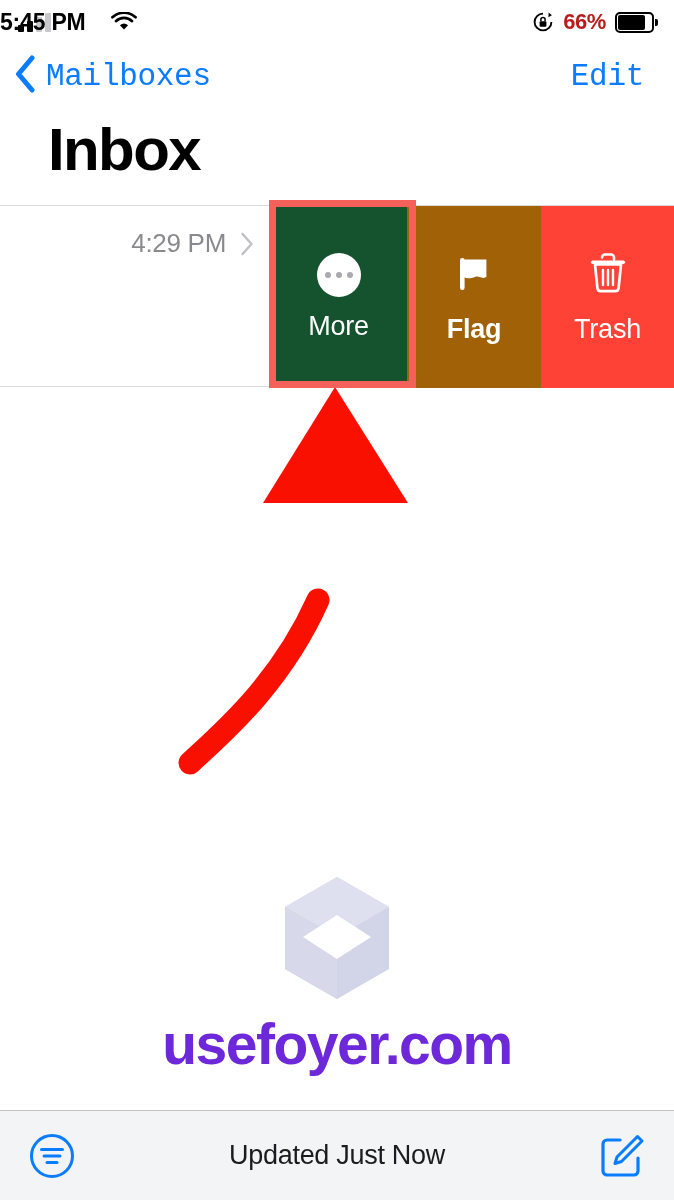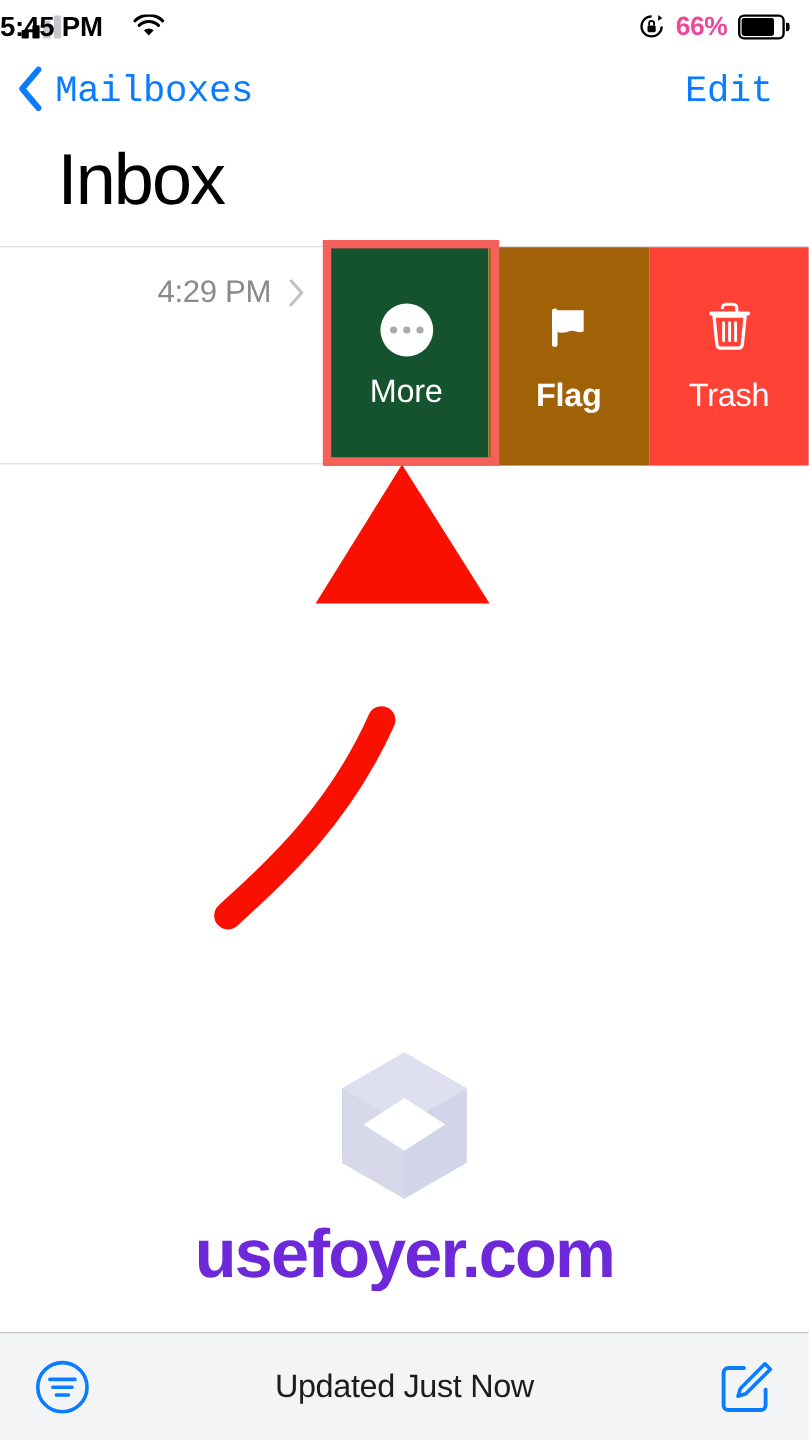--- a/index.html
+++ b/index.html
@@ -23,42 +23,42 @@
   .signal i:nth-child(2){ height:11px; }
   .signal i:nth-child(3){ height:15px; background:#C8C8CC; }
   .signal i:nth-child(4){ height:19px; background:#C8C8CC; }
   .wifi{ width:26px; height:20px; display:flex; align-items:center; justify-content:center; }
   .sb-time{
     position:absolute; left:0; width:674px; text-align:left;
     font-size:23px; font-weight:700; color:#000; letter-spacing:-.2px; top:9px;
   }
   .sb-right{ position:absolute; right:16px; top:0; height:44px; display:flex; align-items:center; gap:9px; }
   .rot-lock{ width:22px; height:22px; }
-  .batt-pct{ font-size:22px; font-weight:600; color:#ec4899; letter-spacing:-.4px; }
+  .batt-pct{ font-size:22px; font-weight:600; color:#b91c1c; letter-spacing:-.4px; }
   .battery{ position:relative; width:43px; height:21px; }
   .batt-body{ position:absolute; left:0; top:0; width:39px; height:21px; border:2px solid #000; border-radius:5px; }
   .batt-fill{ position:absolute; left:3px; top:3px; width:27px; height:15px; background:#000; border-radius:2px; }
   .batt-tip{ position:absolute; right:0; top:7px; width:3px; height:7px; background:#000; border-radius:0 2px 2px 0; }
 
   
   .nav-bar{ position:absolute; top:44px; left:0; width:674px; height:64px;font-family:Liberation Mono, monospace; }
   .nav-back{
     position:absolute; left:14px; top:0; height:64px;
     display:flex; align-items:center; gap:10px; cursor:pointer;
   }
   .nav-back-label{ font-size:31px; color:#0A7CFF; letter-spacing:-.3px; }
   .nav-edit{
     position:absolute; right:30px; top:0; height:64px; display:flex; align-items:center;
     font-size:31px; color:#0A7CFF; letter-spacing:-.3px; cursor:pointer;
   }
 
   
   .large-title{
     position:absolute; top:120px; left:48px;
-    font-size:60px; font-weight:400; color:#000; letter-spacing:-1.6px; line-height:1;
+    font-size:60px; font-weight:700; color:#000; letter-spacing:-1.6px; line-height:1;
   }
 
   
   .mail-row{
     position:absolute; top:205px; left:0; width:674px; height:182px;
     border-top:1px solid #DCDCDE; border-bottom:1px solid #DCDCDE;
   }
   .row-meta{
     position:absolute; right:420px; top:22px;
     display:flex; align-items:center; gap:14px;margin-left:18px;

